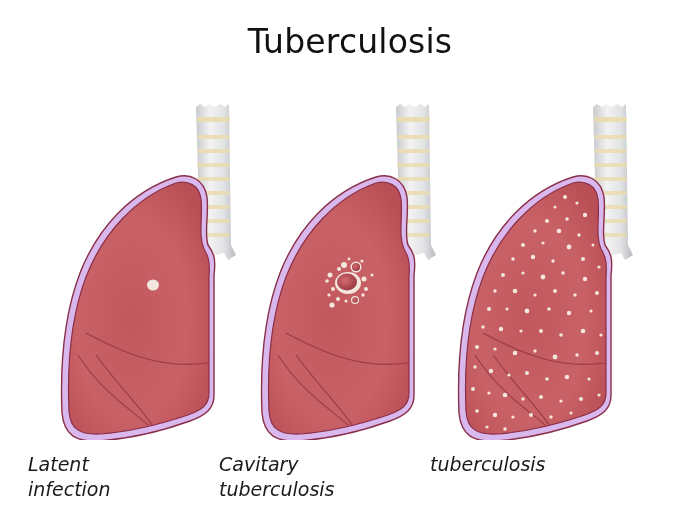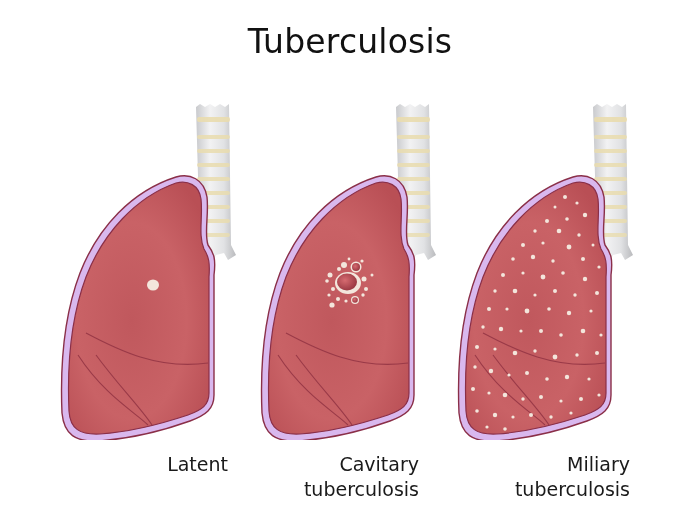--- a/index.html
+++ b/index.html
@@ -4,22 +4,22 @@
 <style>
   html, body { margin: 0; padding: 0; background: #ffffff; }
   body { width: 700px; height: 525px; position: relative; overflow: hidden; font-family: "DejaVu Sans", "Liberation Sans", sans-serif; }
   .title {
     position: absolute; left: 0; top: 22px; width: 700px; text-align: center;
     font-size: 33px; color: #111111; letter-spacing: 0.2px;
   }
   .panel { position: absolute; top: 95px; width: 220px; height: 345px; }
   .panel svg { position: absolute; left: 0; top: 0; }
   .caption {
-    position: absolute; top: 452px; width: 200px; text-align: right;
-    font-size: 19px; line-height: 25px; color: #1a1a1a;
+    position: absolute; top: 452px; width: 200px; text-align: left;
+    font-size: 19px; line-height: 25px; color: #1a1a1a; font-style: italic;
   }
   .caption span { display: block; }
 </style>
 </head>
 <body>
 
 <div class="title">Tuberculosis</div>
 
 <svg width="0" height="0" style="position:absolute">
   <defs>
@@ -71,20 +71,21 @@
 
 <div class="panel" style="left:58px;">
   <svg width="220" height="345" viewBox="0 0 220 345">
     <use href="#trachea"></use>
     <use href="#lung"></use>
     <ellipse cx="95" cy="190" rx="6" ry="5.5" fill="#f3e6dc"></ellipse>
   </svg>
 </div>
 <div class="caption" style="left:28px;">
   <span>Latent</span>
+  <span>infection</span>
 </div>
 
 <div class="panel" style="left:258px;">
   <svg width="220" height="345" viewBox="0 0 220 345">
     <use href="#trachea"></use>
     <use href="#lung"></use>
     <g>
       <ellipse cx="90" cy="188" rx="13" ry="11" fill="#f3e6dc"></ellipse>
       <ellipse cx="89" cy="187" rx="10" ry="8.5" fill="url(#cavityGrad)"></ellipse>
       <circle cx="98" cy="172" r="5.5" fill="#f3e6dc"></circle>
@@ -188,15 +189,14 @@
       <circle cx="58" cy="322" r="1.6"></circle>
         <circle cx="76" cy="320" r="2"></circle>
         <circle cx="96" cy="322" r="1.7"></circle>
       <circle cx="116" cy="318" r="1.6"></circle>
         <circle cx="32" cy="332" r="1.6"></circle>
         <circle cx="50" cy="334" r="1.8"></circle>
     </g>
   </svg>
 </div>
 <div class="caption" style="left:430px;">
-  <span>Miliary</span>
   <span>tuberculosis</span>
 </div>
 
 </body></html>

